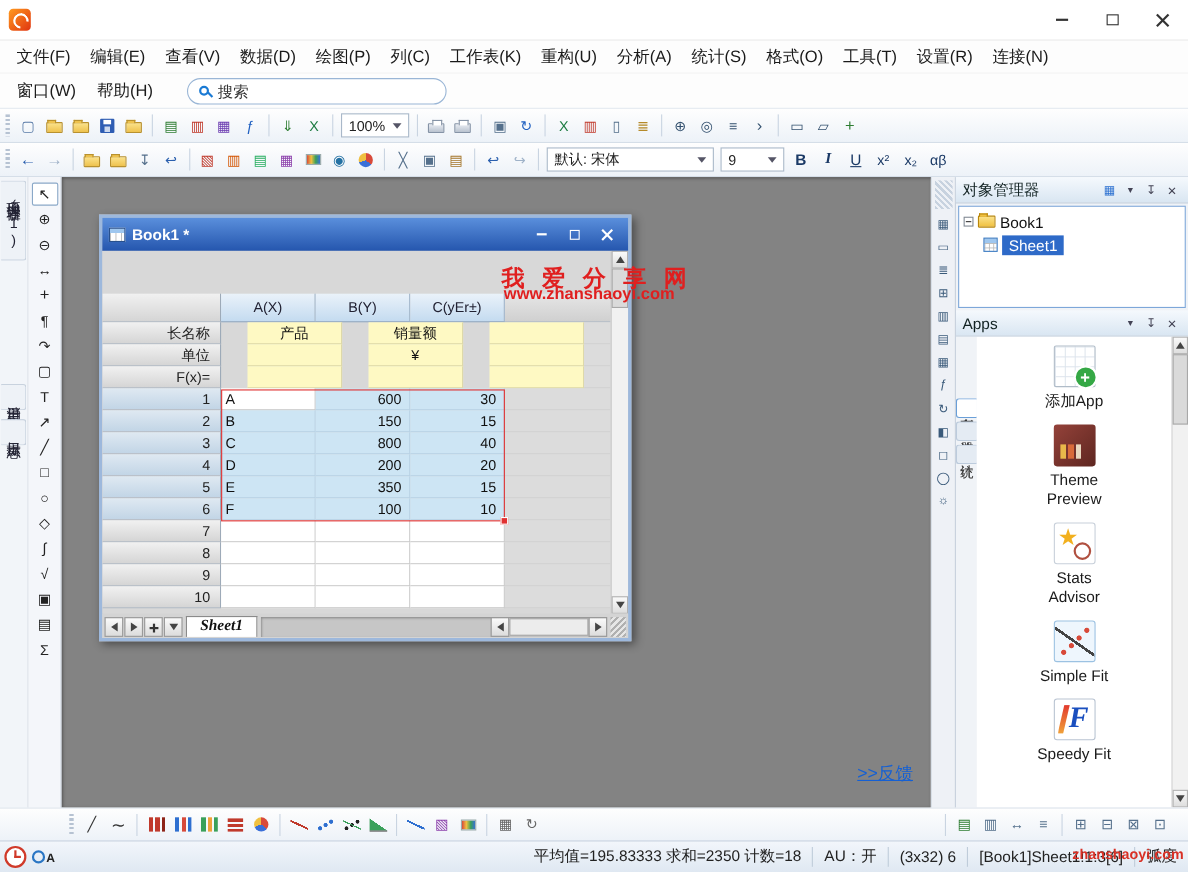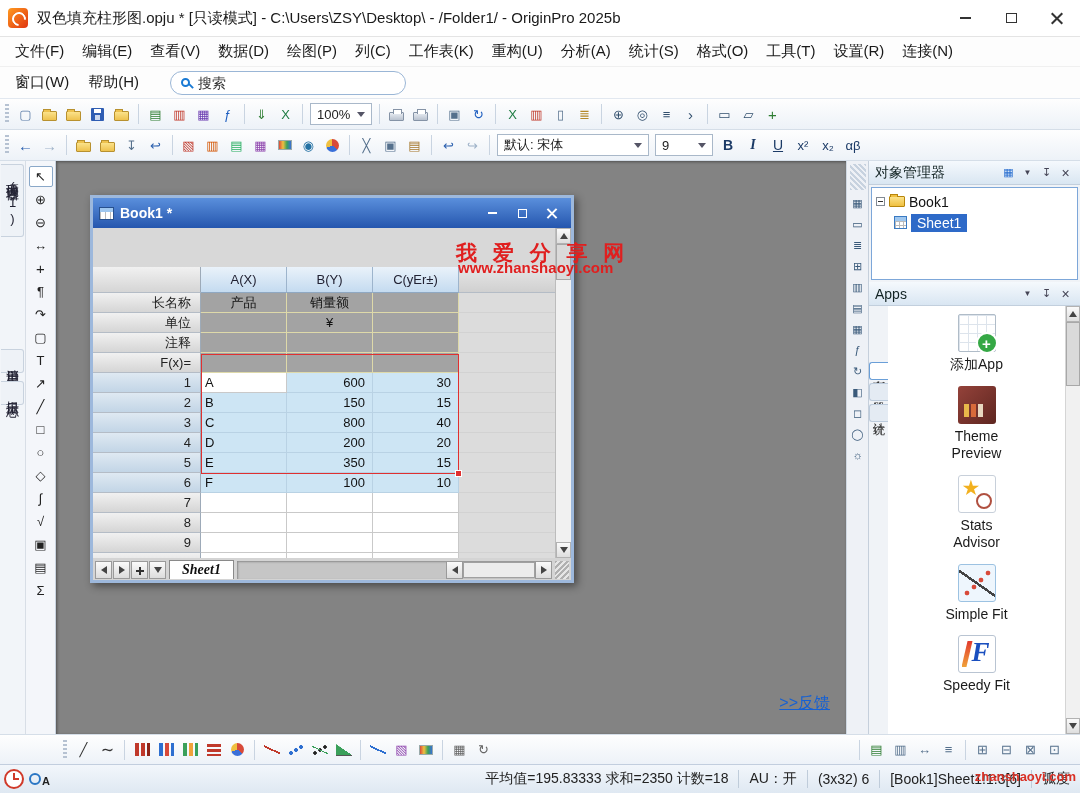--- a/index.html
+++ b/index.html
@@ -75,21 +75,21 @@
   .grid-area { flex:1; position:relative; background:#d8d8d8; overflow:hidden; }
   .srow { display:flex; height:20px; }
   .srow.head { height:26px;margin-top:39px; }
   .rh { width:108px; flex:0 0 auto; background:linear-gradient(180deg,#f1f1f1,#d5d5d5); border-right:1px solid #9daab8; border-bottom:1px solid #b4bcc6; display:flex; align-items:center; justify-content:flex-end; padding-right:9px; font-size:13px; color:#222; }
   .rh.corner { justify-content:center; padding:0; }
   .rh-sel { background:linear-gradient(180deg,#dfe9f2,#c2d5e6); }
   .ch { width:86px; flex:0 0 auto; background:linear-gradient(180deg,#eaf2fa,#c4dbf0); border-right:1px solid #9db4cc; border-bottom:1px solid #8fa8c2; display:flex; align-items:center; justify-content:center; font-size:13px; color:#223; }
   .cf { flex:1; background:#dcdcdc; border-bottom:1px solid #d2d2d2; }
   .head .cf { background:linear-gradient(180deg,#e6e6e6,#d0d0d0); border-bottom:1px solid #b4bcc6; }
   .cell { width:86px; flex:0 0 auto; background:#fff; border-right:1px solid #c9c9c9; border-bottom:1px solid #c9c9c9; display:flex; align-items:center; font-size:13px; padding:0 4px; color:#111; }
-  .cell.ylw { background:#a3a3a3; border-color:#ded9a9; justify-content:center; }
+  .cell.ylw { background:#fef9c3; border-color:#ded9a9; justify-content:center;margin-left:24px; }
   .cell.ylw.left { justify-content:flex-start; }
   .cell.sel { background:#cde5f4; border-color:#b9d2e4; }
   .cell.active { background:#fff; }
   .cell.num { justify-content:flex-end; padding-right:7px; }
   .cell.ta { justify-content:flex-start; }
   .sel-outline { position:absolute; left:108px; top:126px; width:258px; height:120px; border:1px solid #e03030; pointer-events:none; z-index:5; }
   .fill-handle { position:absolute; left:362px; top:242px; width:7px; height:7px; background:#e03030; border:1px solid #fff; z-index:6; pointer-events:none; }
 
   .vscroll { width:16px; flex:0 0 auto; background:#f1f1f1; border-left:1px solid #bcbcbc; display:flex; flex-direction:column; }
   .sbtn { height:16px; flex:0 0 auto; background:linear-gradient(#fafafa,#dedede); border:1px solid #b2b2b2; display:flex; align-items:center; justify-content:center; }
@@ -194,21 +194,20 @@
   .icon-line.blue { background:linear-gradient(25deg,transparent 46%,#2e6fd0 46% 56%,transparent 56%); }
   .icon-scatter { width:16px; height:12px; background:radial-gradient(circle at 3px 9px,#2e6fd0 1.6px,transparent 2.2px),radial-gradient(circle at 8px 6px,#2e6fd0 1.6px,transparent 2.2px),radial-gradient(circle at 13px 3px,#2e6fd0 1.6px,transparent 2.2px); }
   .icon-linesym { width:16px; height:12px; background:linear-gradient(25deg,transparent 47%,#3aa05a 47% 53%,transparent 53%),radial-gradient(circle at 3px 9px,#222 1.5px,transparent 2px),radial-gradient(circle at 8px 6px,#222 1.5px,transparent 2px),radial-gradient(circle at 13px 3px,#222 1.5px,transparent 2px); }
   .icon-area { width:16px; height:12px; background:linear-gradient(to top right,#3aa05a 49%,transparent 50%); border-bottom:1px solid #555; }
 </style>
 </head>
 <body>
 
 <div class="titlebar" data-name="titlebar">
   <div class="app-logo" data-name="origin-logo-icon"></div>
-  <div class="title-text" data-name="window-title">双色填充柱形图.opju * [只读模式] - C:\Users\ZSY\Desktop\ - /Folder1/ - OriginPro 2025b</div>
   <div class="win-controls" data-name="window-controls">
     <div class="wc" data-name="minimize-button">
         <span class="sh-min" data-name="minimize-icon"></span>
       </div>
     <div class="wc" data-name="maximize-button">
         <span class="sh-max" data-name="maximize-icon"></span>
       </div>
     <div class="wc" data-name="close-button">
         <span class="sh-close" data-name="close-icon"></span>
       </div>
@@ -426,27 +425,20 @@
               <div class="cf" data-name="row-filler"></div>
             </div>
             <div class="srow" data-name="sheet-row">
               <div class="rh" data-name="row-label-cell">单位</div>
               <div class="cell ylw" data-name="header-cell"></div>
               <div class="cell ylw" data-name="header-cell">¥</div>
               <div class="cell ylw" data-name="header-cell"></div>
               <div class="cf" data-name="row-filler"></div>
             </div>
             <div class="srow" data-name="sheet-row">
-              <div class="rh" data-name="row-label-cell">注释</div>
-              <div class="cell ylw" data-name="header-cell"></div>
-              <div class="cell ylw" data-name="header-cell"></div>
-              <div class="cell ylw" data-name="header-cell"></div>
-              <div class="cf" data-name="row-filler"></div>
-            </div>
-            <div class="srow" data-name="sheet-row">
               <div class="rh" data-name="row-label-cell">F(x)=</div>
               <div class="cell ylw" data-name="header-cell"></div>
               <div class="cell ylw" data-name="header-cell"></div>
               <div class="cell ylw" data-name="header-cell"></div>
               <div class="cf" data-name="row-filler"></div>
             </div>
             <div class="srow" data-name="sheet-row">
               <div class="rh rh-sel" data-name="row-number-cell">1</div>
               <div class="cell ta active" data-name="data-cell">A</div>
               <div class="cell num sel" data-name="data-cell">600</div>

